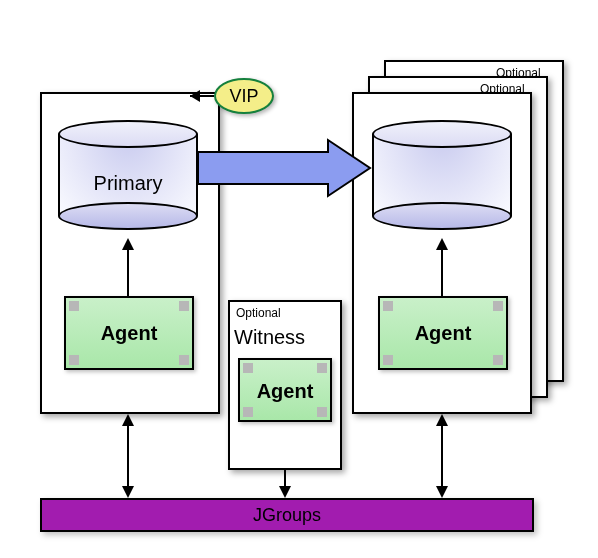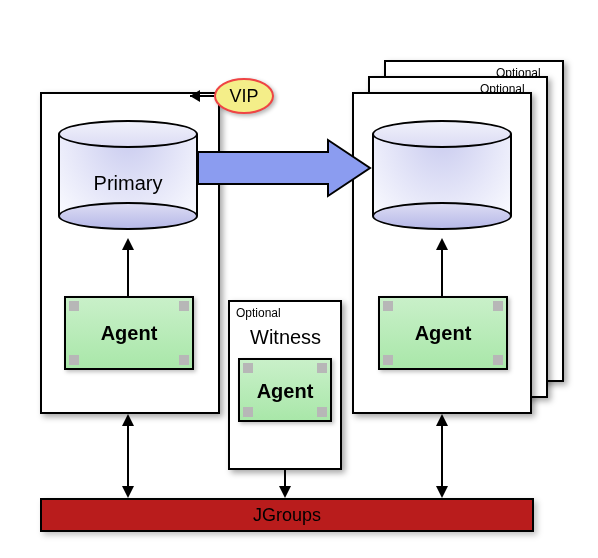--- a/index.html
+++ b/index.html
@@ -73,29 +73,29 @@
     text-align: center;
     font-size: 20px;
   }
   .witness-label {
     position: absolute;
     font-size: 20px;
   }
   .jgroups {
     position: absolute;
     border: 2px solid #000;
-    background: #b91c1c;
+    background: #a21caf;
     box-shadow: 3px 3px 6px rgba(0,0,0,0.25);
     text-align: center;
     font-size: 18px;
     line-height: 30px;
   }
   .vip {
     position: absolute;
-    border: 2px solid #ef4444;
+    border: 2px solid #15803d;
     background: #f4ee89;
     border-radius: 50%;
     box-shadow: 2px 2px 4px rgba(0,0,0,0.3);
     text-align: center;
     font-size: 18px;
     line-height: 32px;
   }
   .arrow-label {
     position: absolute;
     font-size: 14px;
@@ -120,21 +120,21 @@
     <span class="optional-label" style="left:110px; top:4px;">Optional</span>
   </div>
 
   <div class="box" style="left:352px; top:92px; width:180px; height:322px;"></div>
 
   <div class="box" style="left:40px; top:92px; width:180px; height:322px;"></div>
 
   <div class="box" style="left:228px; top:300px; width:114px; height:170px;">
     <span class="optional-label" style="left:6px; top:4px;">Optional</span>
   </div>
-  <span class="witness-label" style="left:250px; top:326px;">Witness</span>
+  <span class="witness-label" style="left:234px; top:326px;">Witness</span>
 
   <div class="cylinder" style="left:58px; top:120px; width:140px; height:110px;">
     <div class="cyl-body" style="top:14px; height:82px;"></div>
     <div class="cyl-bottom" style="top:82px; height:28px;"></div>
     <div class="cyl-top" style="top:0; height:28px;"></div>
     <span class="cyl-label" style="top:52px;">Primary</span>
   </div>
 
   <div class="cylinder" style="left:372px; top:120px; width:140px; height:110px;">
     <div class="cyl-body" style="top:14px; height:82px;"></div>

